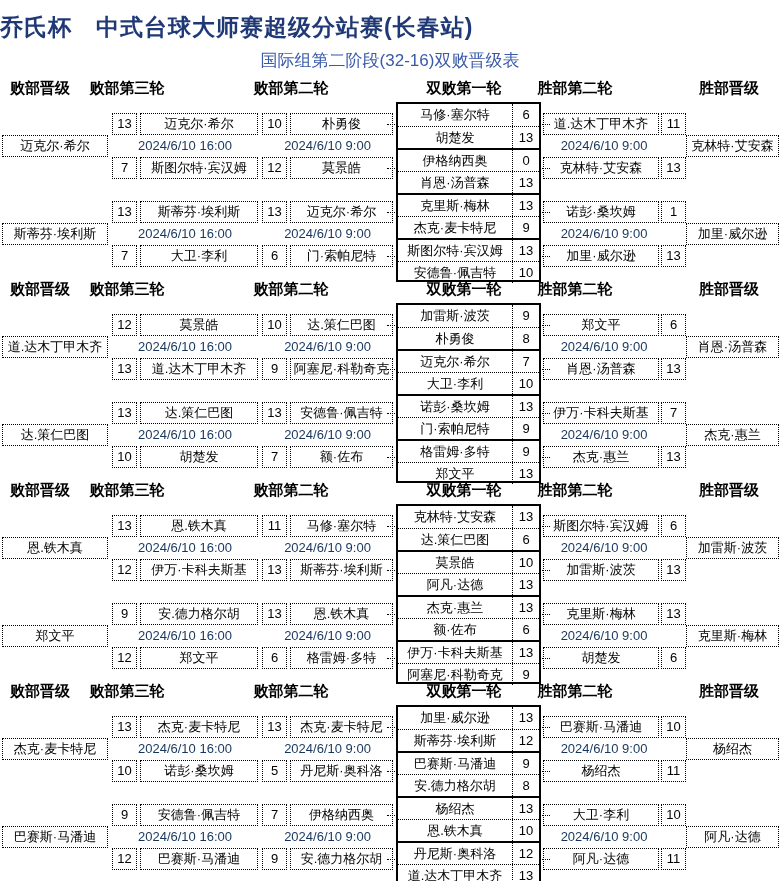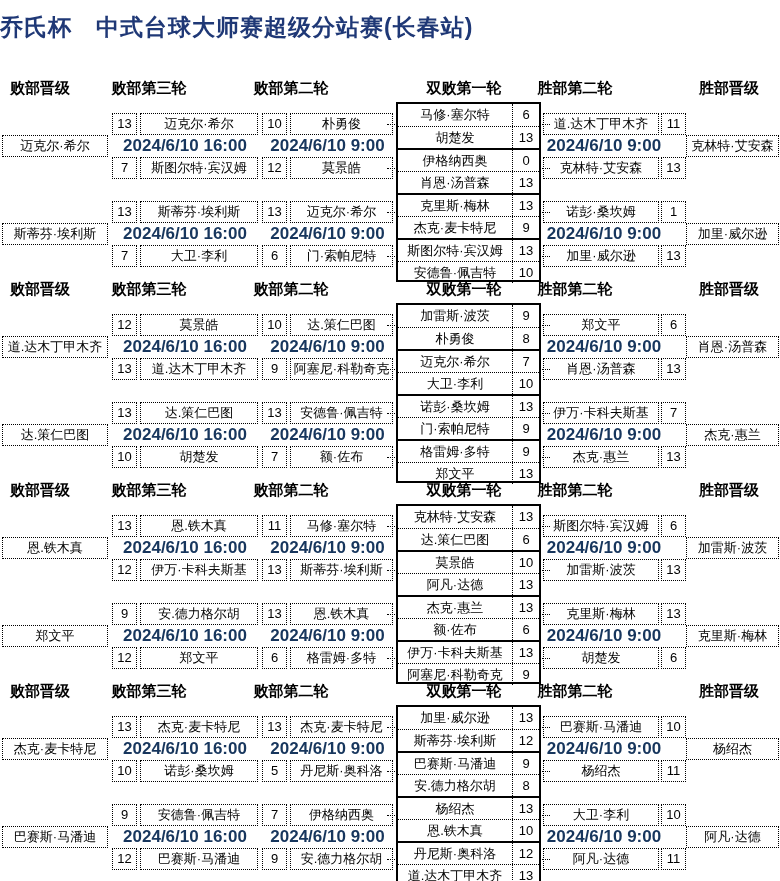--- a/index.html
+++ b/index.html
@@ -6,25 +6,25 @@
   .page{position:relative;width:780px;height:881px;background:#fff;overflow:hidden;
         font-family:"Liberation Sans","DejaVu Sans",sans-serif;color:#000;}
   .title{position:absolute;top:12px;left:0;width:780px;text-align:left;
          font-size:23px;font-weight:bold;color:#1f3876;letter-spacing:1px;}
   .subtitle{position:absolute;top:49px;left:0;width:780px;text-align:center;
             font-size:17px;color:#3a5aa8;}
   #sections{position:absolute;top:78px;left:0;width:780px;}
   .section{position:relative;width:720px;height:201px;}
   .hdr{position:absolute;top:0;height:22px;line-height:20px;font-weight:bold;
        font-size:15px;text-align:center;width:110px;}
-  .h1{left:-15px}.h2{left:94px}.h3{left:236px}.h4{left:409px}.h5{left:520px}.h6{left:674px}
+  .h1{left:-15px}.h2{left:72px}.h3{left:236px}.h4{left:409px}.h5{left:520px}.h6{left:674px}
   .content{position:absolute;top:24px;left:0;width:780px;height:177px;}
   .box{position:absolute;height:22px;box-sizing:border-box;border:1px dotted #000;
        text-align:center;font-size:13px;line-height:20px;white-space:nowrap;overflow:hidden;}
-  .date{position:absolute;height:22px;text-align:center;font-weight:bold;font-size:17px;
+  .date{position:absolute;height:22px;text-align:center;font-weight:normal;font-size:13px;
         line-height:22px;color:#17365d;white-space:nowrap;}
   .c1{left:2px;width:106px;}
   .s2{left:112px;width:25px;}  .n2{left:140px;width:118px;}  .d2{left:112px;width:146px;}
   .s3{left:262px;width:25px;}  .n3{left:290px;width:103px;}  .d3{left:262px;width:131px;}
   .n5{left:543px;width:116px;} .s5{left:661px;width:25px;}   .d5{left:543px;width:122px;}
   .c6{left:686px;width:93px;}
   .ta{top:11px}.tb{top:33px}.tc{top:55px}.td{top:99px}.te{top:121px}.tf{top:143px}
   .ftable{position:absolute;left:396px;top:0;width:145px;height:180px;
           border:2px solid #000;box-sizing:border-box;background:#fff;}
   .frow{display:flex;height:22px;box-sizing:border-box;}
@@ -35,20 +35,21 @@
   .fscore{flex:1;border-left:1px dotted #000;text-align:center;font-size:13px;line-height:21px;}
   .tick{position:absolute;width:8px;height:0;border-top:1px dotted #000;}
   .tkL{left:387px}.tkR{left:542px}
   .k22{top:22px}.k66{top:66px}.k110{top:110px}.k154{top:154px}
 </style>
 </head>
 <body>
 
 <div class="page">
   <div class="title">乔氏杯　中式台球大师赛超级分站赛(长春站)</div>
+  <div class="subtitle">国际组第二阶段(32-16)双败晋级表</div>
   <div id="sections">
   <div class="section">
     <div class="hdr h1">败部晋级</div>
     <div class="hdr h2">败部第三轮</div>
     <div class="hdr h3">败部第二轮</div>
     <div class="hdr h4">双败第一轮</div>
     <div class="hdr h5">胜部第二轮</div>
     <div class="hdr h6">胜部晋级</div>
     <div class="content">
 

